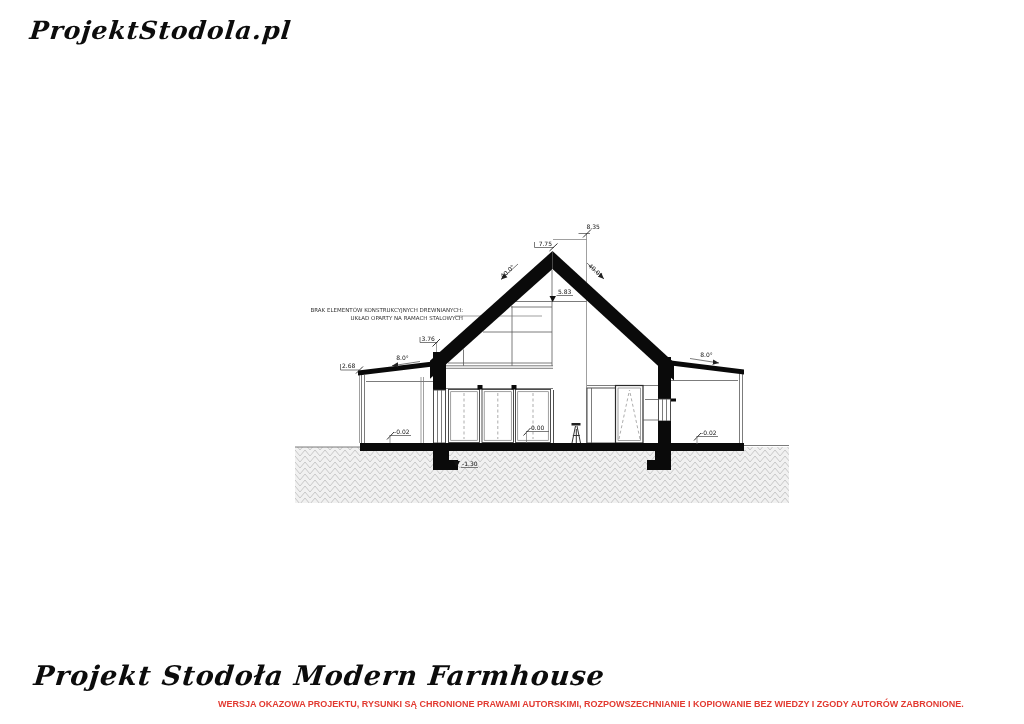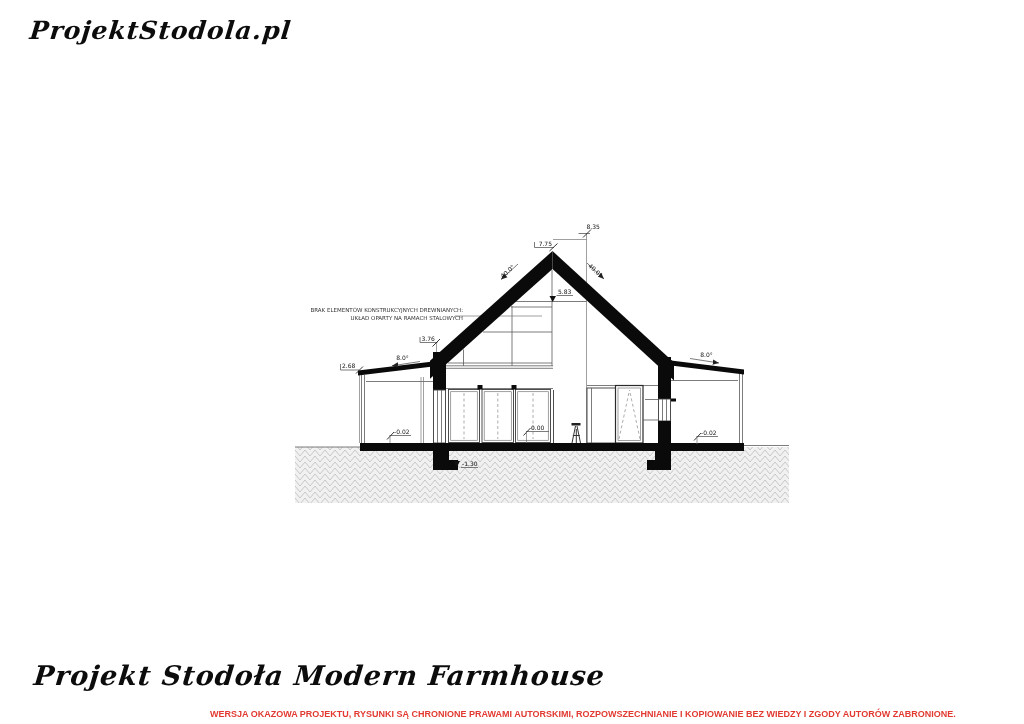--- a/index.html
+++ b/index.html
@@ -2,23 +2,23 @@
 <html><head>
 <meta charset="utf-8">
 <style>
   html,body{margin:0;padding:0;background:#ffffff;}
   #page{position:relative;width:1024px;height:724px;background:#fff;overflow:hidden;
         font-family:"DejaVu Sans",sans-serif;}
   .script{font-family:"DejaVu Serif",serif;font-style:italic;font-weight:700;color:#0c0c0c;
           letter-spacing:1px;white-space:nowrap;}
   #logo{position:absolute;left:30px;top:16px;font-size:25px;transform:skewX(-6deg);}
   #footer-title{position:absolute;left:34px;top:660px;font-size:27px;transform:skewX(-6deg);}
-  #disclaimer{position:absolute;left:210px;top:699px;width:668px;text-align:center;
+  #disclaimer{position:absolute;left:218px;top:699px;width:668px;text-align:center;
               font-family:"Liberation Sans",sans-serif;font-size:9px;font-weight:700;
-              white-space:nowrap;color:#e23a31;margin-top:10px;}
+              white-space:nowrap;color:#e23a31;}
   #drawing{position:absolute;left:0;top:0;}
   svg text{font-family:"DejaVu Sans",sans-serif;fill:#141414;font-size:6px;}
   svg text.small{font-size:5.5px;fill:#333;}
   .thin{stroke:#5a5a5a;stroke-width:0.8;fill:none;}
   .thin2{stroke:#777;stroke-width:0.7;fill:none;}
   .dash{stroke:#8a8a8a;stroke-width:0.7;fill:none;stroke-dasharray:3 2.5;}
   .blk{fill:#0a0a0a;stroke:none;}
   .frame{stroke:#3a3a3a;stroke-width:0.9;fill:none;}
   .tick{stroke:#222;stroke-width:0.9;fill:none;}
 </style>

